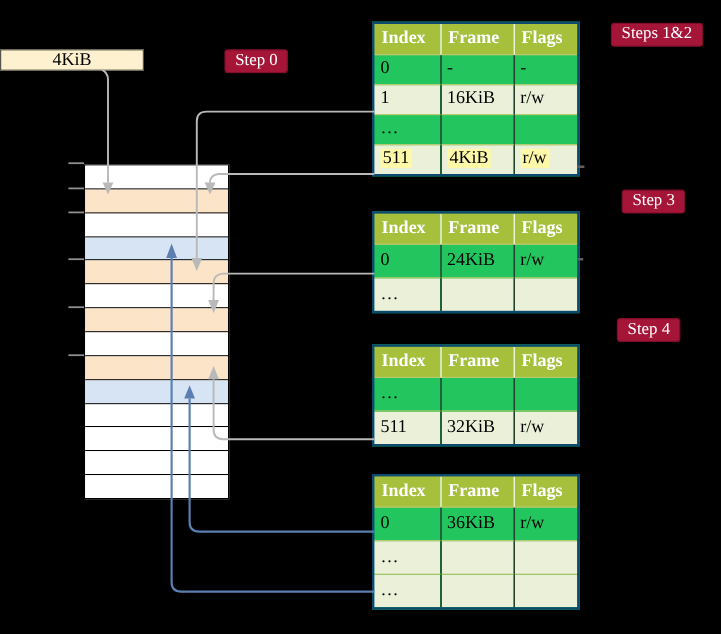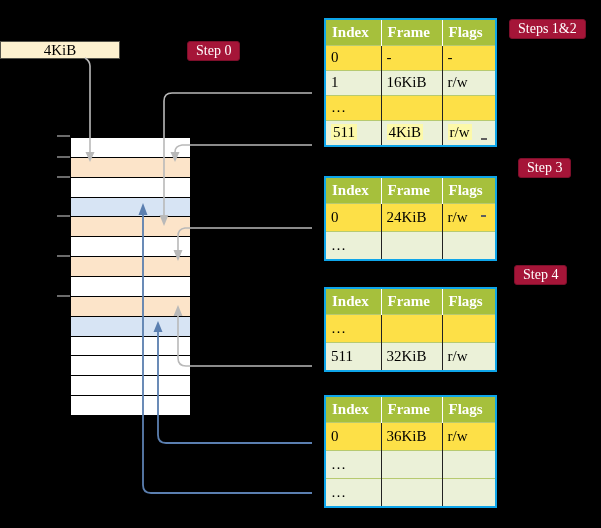--- a/index.html
+++ b/index.html
@@ -34,22 +34,22 @@
     display:flex;flex-direction:column;
   }
   .mrow{flex:1;border-bottom:1px solid #000;}
   .mrow:last-child{border-bottom:none;}
   .w{background:#ffffff;}
   .p{background:#fce4c9;}
   .b{background:#d7e4f4;}
 
   
   table.pt{
-    position:absolute;left:324px;width:171px;table-layout:fixed;
-    border-collapse:collapse;background:#fde047;border:2px solid #0ea5e9;
+    position:absolute;left:310px;width:171px;table-layout:fixed;
+    border-collapse:collapse;background:#22c55e;border:2px solid #0c4a6e;
     font-size:15px;color:#000;
   }
   table.pt col.c1{width:56px;}
   table.pt col.c2{width:61px;}
   table.pt col.c3{width:54px;}
   table.pt th{
     background:#a6c03c;color:#fff;font-weight:bold;text-align:left;
     padding:4px 0 4px 6px;border-right:1px solid #fff;font-size:15px;
   }
   table.pt th:last-child{border-right:none;}

